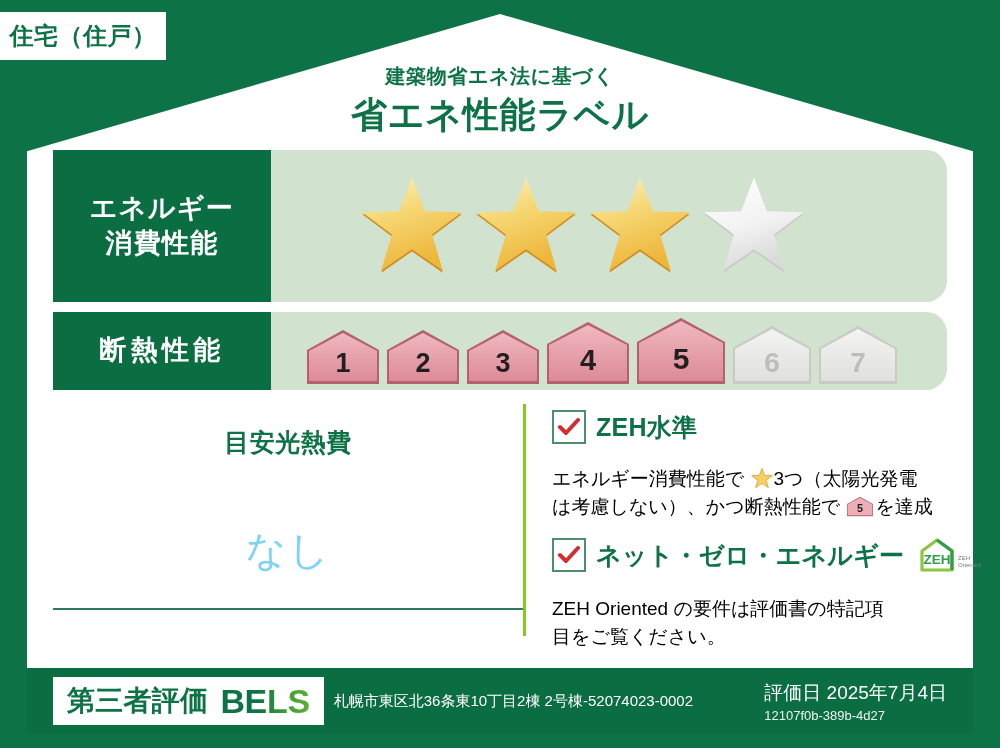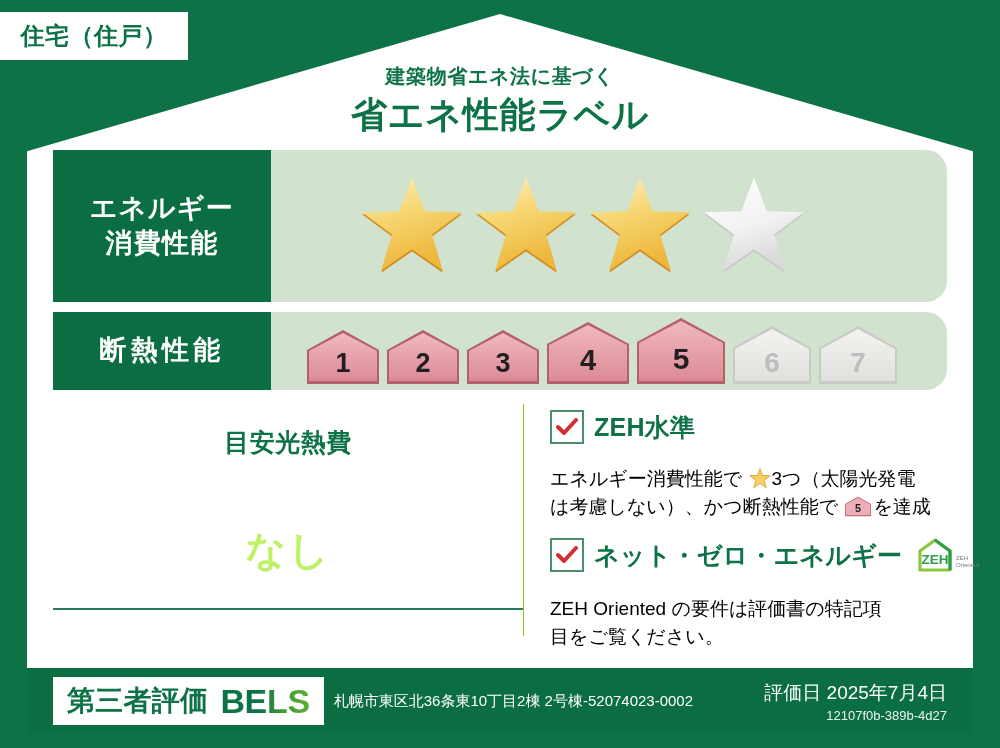--- a/index.html
+++ b/index.html
@@ -20,21 +20,21 @@
   .corner-tag{
     position:absolute;
     background:#ffffff;
     color:#0d7346;
     font-weight:bold;
     display:flex;align-items:center;justify-content:center;
     letter-spacing:.02em;
     font-size:24px;
     white-space:nowrap;
   }
-  #tag-left{ left:0px; top:12px; width:188px; height:48px;font-family:Liberation Mono, monospace; }
+  #tag-left{ left:0px; top:12px; width:166px; height:48px;font-family:Liberation Mono, monospace; }
   #tag-right{ right:0px; top:12px; width:188px; height:48px; }
 
   
   #house-body{
     position:absolute;
     left:27px; top:14px;
     width:946px; height:700px;
     background:#ffffff;
     clip-path: polygon(0% 19.6%, 50% 0%, 100% 19.6%, 100% 100%, 0% 100%);
     -webkit-clip-path: polygon(0% 19.6%, 50% 0%, 100% 19.6%, 100% 100%, 0% 100%);
@@ -128,34 +128,34 @@
   }
   #cost-head .rule{ flex:1 1 auto; height:2px; background:#2c7a5c; }
   #cost-title{
     color:#0d7346;
     font-size:25px;font-weight:bold;
     white-space:nowrap;
     letter-spacing:.02em;
   }
   #cost-value{
     text-align:center;
-    color:#bef264;
-    font-size:40px;font-weight:bold;
+    color:#7dd3fc;
+    font-size:40px;font-weight:normal;
     margin-top:52px;
     letter-spacing:.04em;
   }
   #cost-foot-rule{
     position:absolute;
     left:0;right:0;bottom:26px;
     height:2px;background:#2c7a5c;
   }
 
   #zeh-col{
     flex:1 1 auto;
-    border-left:1px solid #84cc16;
+    border-left:3px solid #84cc16;
     padding-left:26px;
     padding-top:6px;
   }
   .zeh-block + .zeh-block{ margin-top:16px; }
   .zeh-headline{
     display:flex;align-items:center;gap:10px;
   }
   .checkbox{
     flex:0 0 auto;
     width:30px;height:30px;
@@ -216,21 +216,20 @@
     font-size:15px;
     line-height:1.35;
     margin-left:10px;
     flex:1 1 auto;
     max-width:380px;
     word-break:break-all;
   }
   #date-box{
     margin-left:auto;
     margin-right:26px;
-    text-align:right;
     color:#ffffff;
     flex:0 0 auto;
   }
   #eval-date{ font-size:19px; white-space:nowrap; }
   #eval-id{ font-size:13px; opacity:.92; margin-top:2px; white-space:nowrap; }
 </style>
 </head>
 <body>
 
 <div id="label-root">

